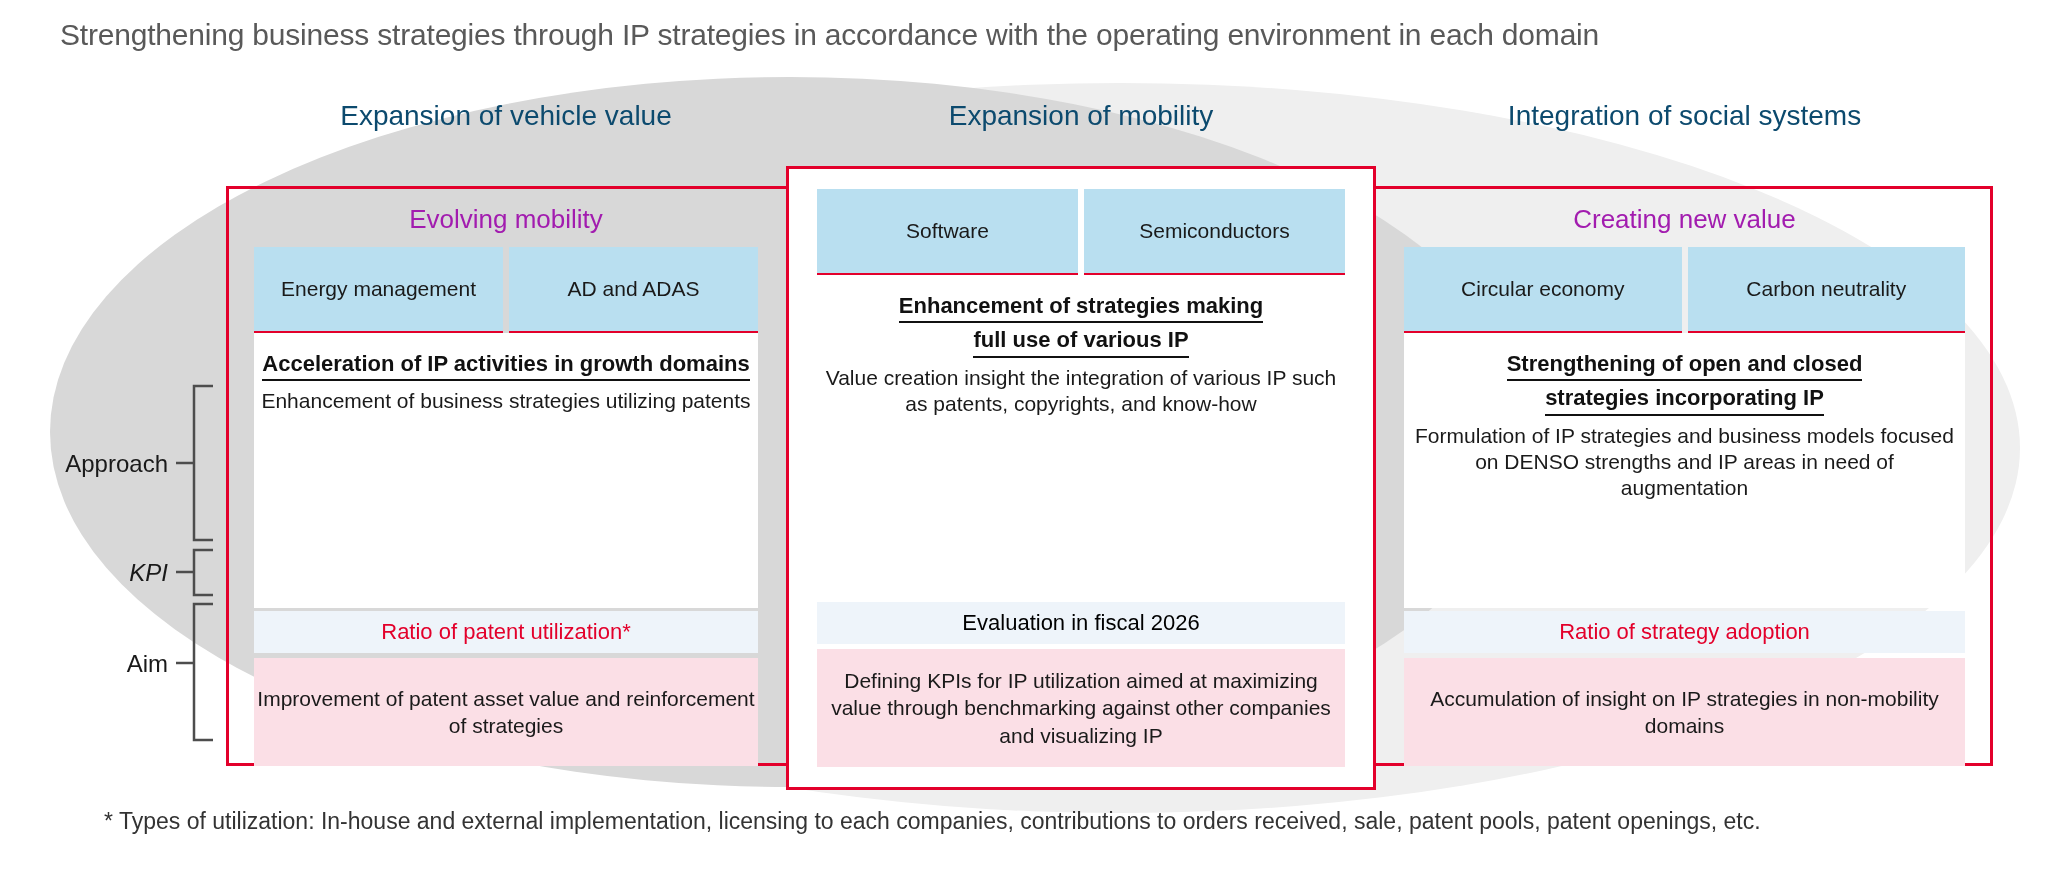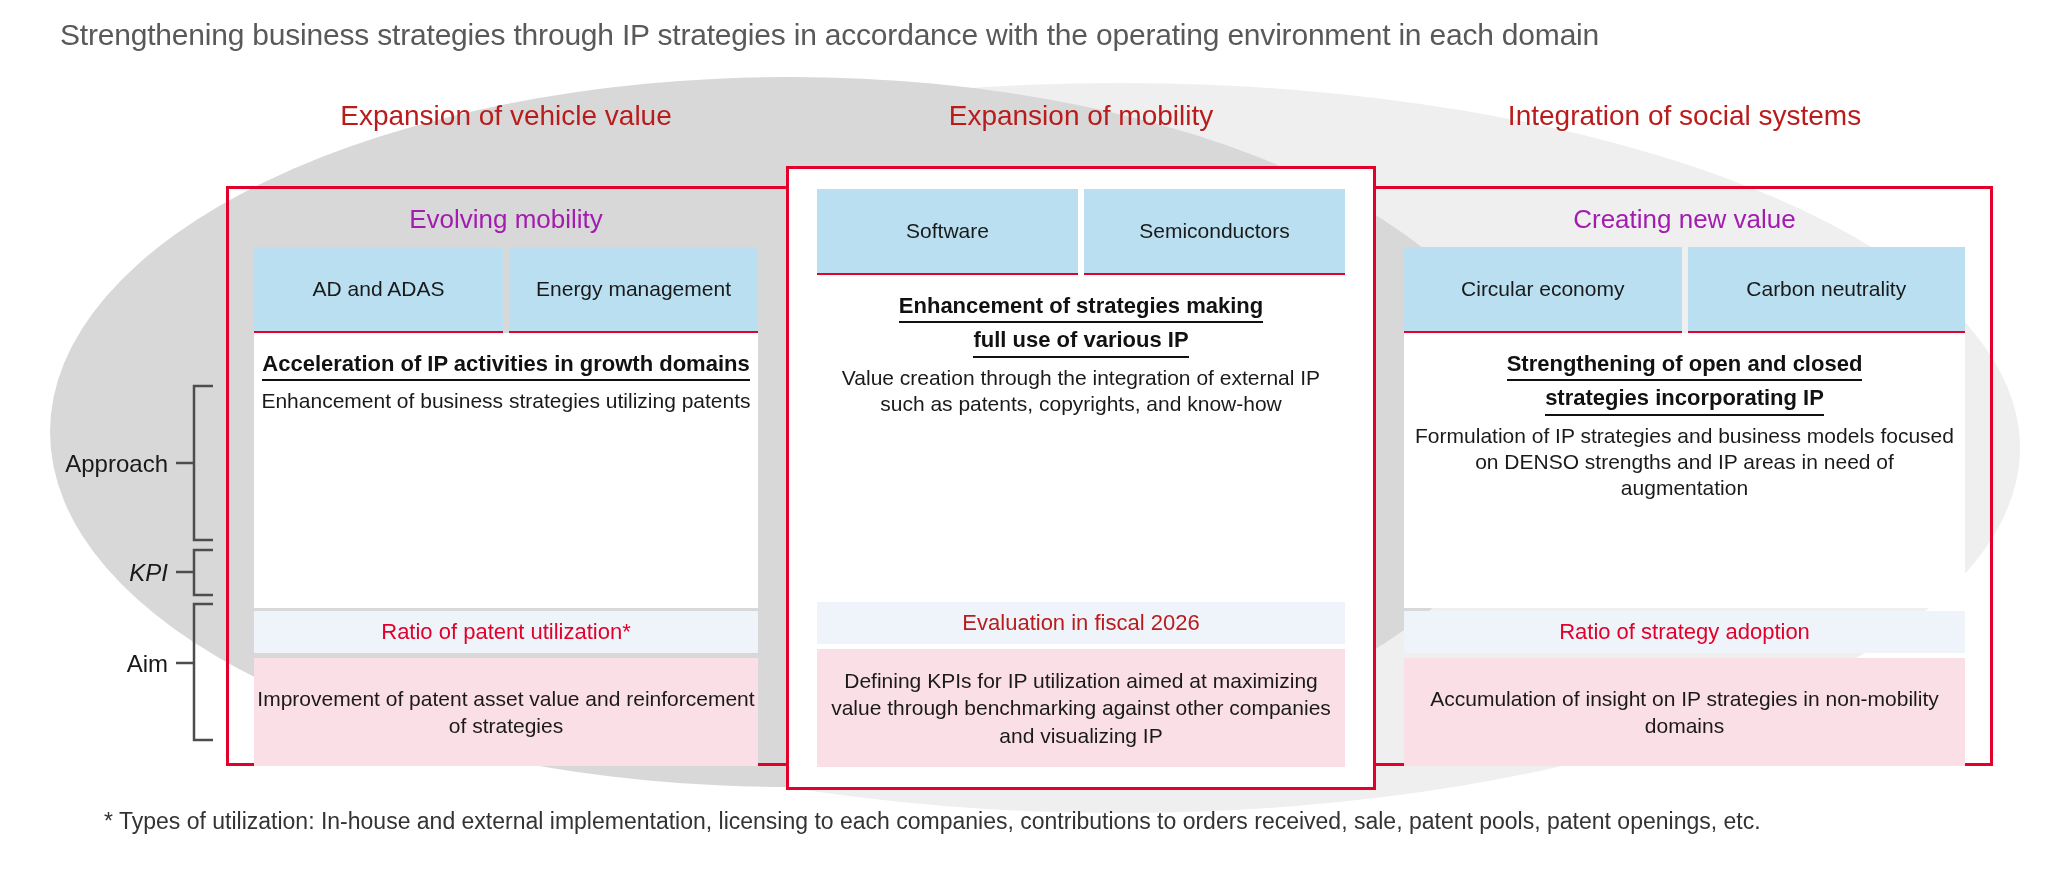--- a/index.html
+++ b/index.html
@@ -44,21 +44,21 @@
     color: #333333;
     white-space: nowrap;
     z-index: 5;
   }
 
   
   .domain-header {
     position: absolute;
     top: 100px;
     font-size: 28px;
-    color: #b91c1c;
+    color: #0c4a6e;
     text-align: center;
     white-space: nowrap;
     z-index: 6;
   }
   #domain-header-0 { left: 226px;  width: 560px; }
   #domain-header-1 { left: 786px;  width: 590px; }
   #domain-header-2 { left: 1376px; width: 617px; }
 
   
   #row-labels {
@@ -193,21 +193,21 @@
     height: 42px;
     display: flex;
     align-items: center;
     justify-content: center;
     font-size: 22px;
     line-height: 1.1;
     margin-top: 3px;
     box-sizing: border-box;
   }
   .kpi-box.accent { color: #e3002b; }
-  .kpi-box.plain  { color: #b91c1c; }
+  .kpi-box.plain  { color: #000000; }
 
   
   .aim-box {
     background: #fbdfe6;
     margin-top: 5px;
     height: 108px;
     display: flex;
     align-items: center;
     justify-content: center;
     text-align: center;
@@ -246,22 +246,22 @@
 <div class="row-label-text" style="left:10px; top:450px; width:158px;">Approach</div>
 <div class="row-label-text" style="left:10px; top:559px; width:158px;font-style:italic;">KPI</div>
 <div class="row-label-text" style="left:10px; top:650px; width:158px;">Aim</div>
 
 <div id="outer-frame"></div>
 
 <div class="column" id="column-0">
   <div class="col-inner">
     <div class="col-subtitle">Evolving mobility</div>
     <div class="tag-row">
+      <div class="tag-box">Energy management</div>
       <div class="tag-box">AD and ADAS</div>
-      <div class="tag-box">Energy management</div>
     </div>
     <div class="approach-box">
       <div class="approach-heading">
         <span>Acceleration of IP activities in growth domains</span>
       </div>
       <div class="approach-body">Enhancement of business strategies utilizing patents</div>
     </div>
     <div class="kpi-box accent">Ratio of patent utilization*</div>
     <div class="aim-box">Improvement of patent asset value and reinforcement of strategies</div>
   </div>
@@ -271,21 +271,21 @@
   <div class="col-inner">
     <div class="tag-row">
       <div class="tag-box">Software</div>
       <div class="tag-box">Semiconductors</div>
     </div>
     <div class="approach-box">
       <div class="approach-heading">
         <span>Enhancement of strategies making</span>
         <span>full use of various IP</span>
       </div>
-      <div class="approach-body">Value creation through the integration of external IP such as patents, copyrights, and know-how</div>
+      <div class="approach-body">Value creation insight the integration of various IP such as patents, copyrights, and know-how</div>
     </div>
     <div class="kpi-box plain">Evaluation in fiscal 2026</div>
     <div class="aim-box">Defining KPIs for IP utilization aimed at maximizing value through benchmarking against other companies and visualizing IP</div>
   </div>
 </div>
 
 <div class="column" id="column-2">
   <div class="col-inner">
     <div class="col-subtitle">Creating new value</div>
     <div class="tag-row">

